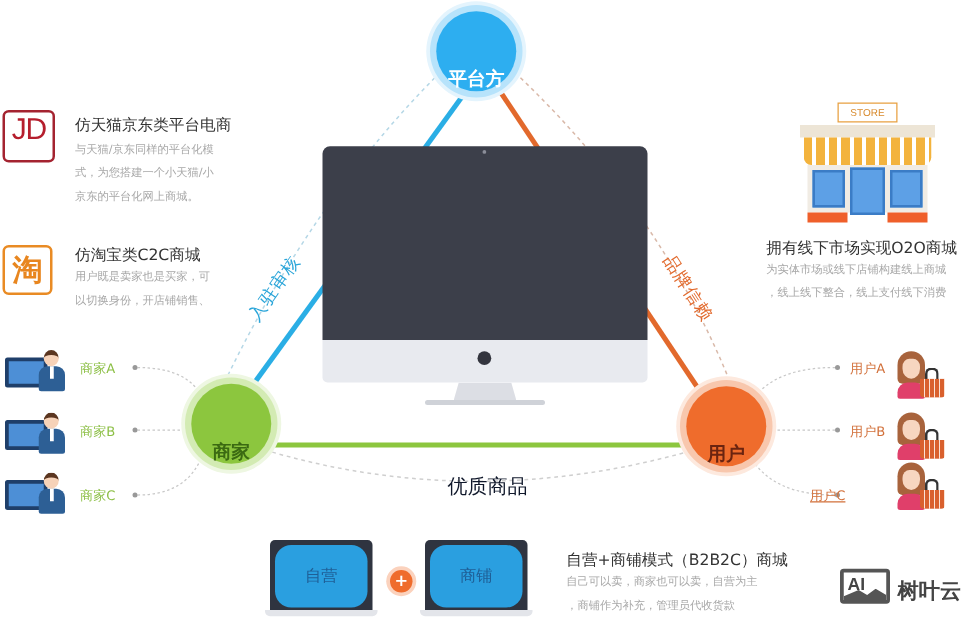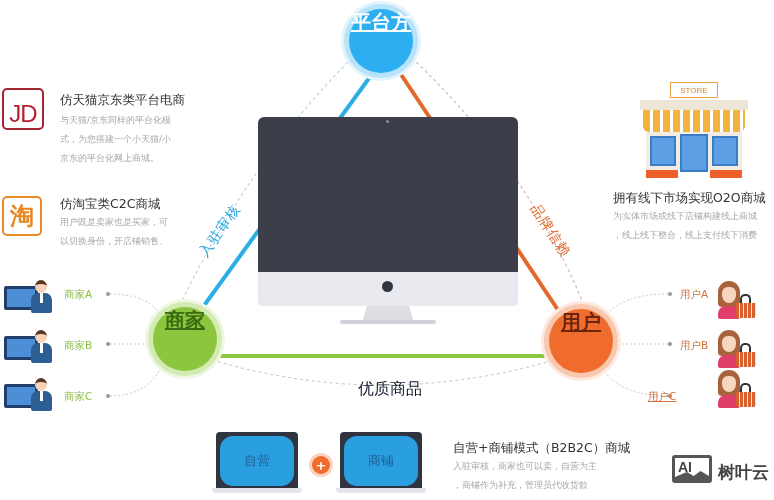--- a/index.html
+++ b/index.html
@@ -7,28 +7,28 @@
   body { position: relative; font-family: "DejaVu Sans", "Liberation Sans", sans-serif; }
   .abs { position: absolute; }
   svg.lines { position: absolute; left: 0; top: 0; width: 774px; height: 500px; }
 
   
   .feat-title { font-size: 12.5px; color: #333; white-space: nowrap; }
   .feat-desc { font-size: 9px; color: #a8a8a8; line-height: 19px; white-space: nowrap; }
 
   .icon-jd { width: 42px; height: 42px; border: 2px solid #a42330; border-radius: 5px;
     color: #b51e2d; font-family: "Liberation Sans", sans-serif; font-size: 24px; font-weight: normal;
-    display: flex; align-items: flex-end; justify-content: center; letter-spacing: -1px; background:#fff; }
+    display: flex; align-items: flex-start; justify-content: center; letter-spacing: -1px; background:#fff; }
   .icon-tao { width: 40px; height: 40px; border: 2px solid #e98b24; border-radius: 5px;
     color: #e8861f; font-size: 24px; font-weight: bold;
     display: flex; align-items: center; justify-content: center; background:#fff; }
 
   
-  .node { position: absolute; border-radius: 50%; display: flex; align-items: flex-start; justify-content: center;
-    font-size: 20px; font-weight: bold; text-decoration: underline; }
+  .node { position: absolute; border-radius: 50%; display: flex; align-items: flex-end; justify-content: center;
+    font-size: 15px; font-weight: bold; }
   .node-platform { left: 349px; top: 9px; width: 64px; height: 64px; background: #2daef0; color: #fff;
     box-shadow: 0 0 0 5px #b7e3fb, 0 0 0 8px #e4f4fd; }
   .node-merchant { left: 153px; top: 307px; width: 64px; height: 64px; background: #8cc63e; color: #3b6a12;
     box-shadow: 0 0 0 5px #d3ebb3, 0 0 0 8px #eef7e2; }
   .node-user { left: 549px; top: 309px; width: 64px; height: 64px; background: #ef6c2c; color: #6b2410;
     box-shadow: 0 0 0 5px #f8c7ad, 0 0 0 8px #fde9de; }
 
   
   .monitor { left: 258px; top: 117px; width: 260px; height: 208px; }
   .monitor-bezel { position: absolute; left: 0; top: 0; width: 260px; height: 155px; background: #3c3f4a; border-radius: 6px 6px 0 0; }
@@ -248,21 +248,21 @@
 <div class="mini-laptop" style="left:336px;top:432px;">
   <div class="mini-bezel"></div>
   <div class="mini-screen">
       <span>商铺</span>
     </div>
   <div class="mini-base"></div>
 </div>
 <div class="abs" style="left:453px;top:440px;">
   <div class="feat-title">自营+商铺模式（B2B2C）商城</div>
   <div class="feat-desc" style="margin-top:0;">
-    <div>入驻审核，商家也可以卖，自营为主</div>
+    <div>自己可以卖，商家也可以卖，自营为主</div>
     <div>，商铺作为补充，管理员代收货款</div>
   </div>
 </div>
 
 <div class="logo-box">
   <span class="logo-ai">AI</span>
   <div class="logo-wave"></div>
 </div>
 <div class="logo-text">树叶云</div>
 

